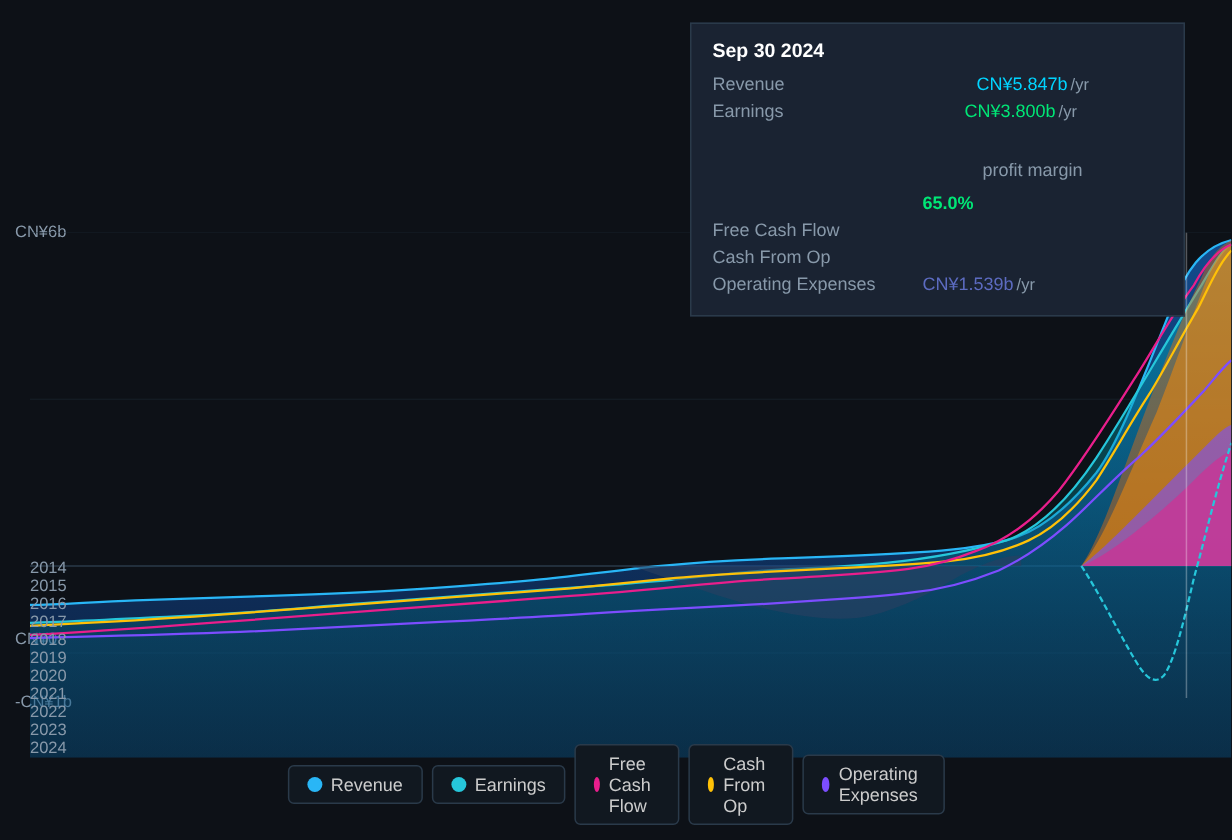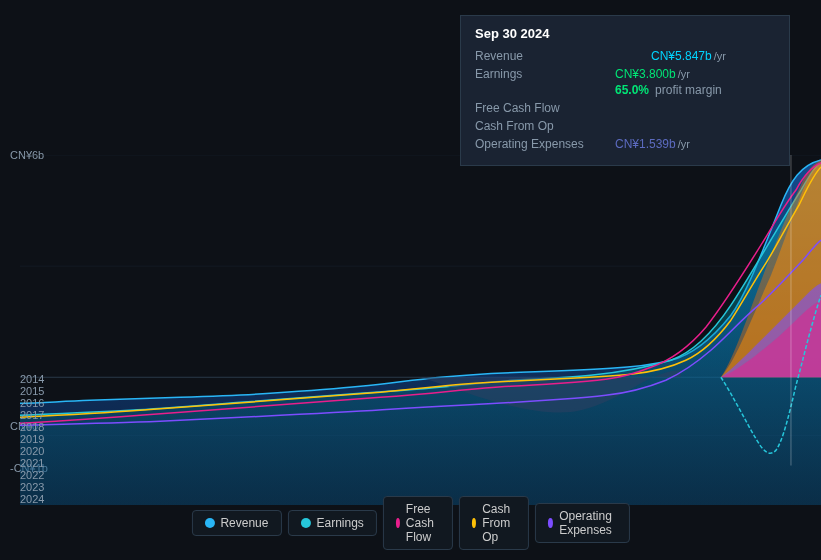--- a/index.html
+++ b/index.html
@@ -58,38 +58,39 @@
       text-align: left;
     }
 
     .tooltip-value .unit {
       color: #8899aa;
       font-size: 11px;
       margin-left: 2px;
     }
 
     .val-cyan { color: #00d4ff; margin-left: 36px; }
-    .val-green { color: #00e676; }
+    .val-green { color: #00e676; margin-left: 28px; }
     .val-teal { color: #26c6da; }
     .val-orange { color: #ff9800; }
     .val-blue { color: #5c6bc0; }
 
     .profit-margin-row {
       display: flex;
       align-items: center;
       gap: 6px;
       margin-top: -2px;
       margin-bottom: 4px;
       padding-left: 140px;
     }
 
     .profit-pct {
       color: #00e676;
       font-size: 12px;
       font-weight: 600;
+      margin-top: 45px;
     }
     .profit-text {
       color: #8899aa;
       font-size: 12px;
     }
 
     
     .y-label {
       position: absolute;
       left: 10px;

